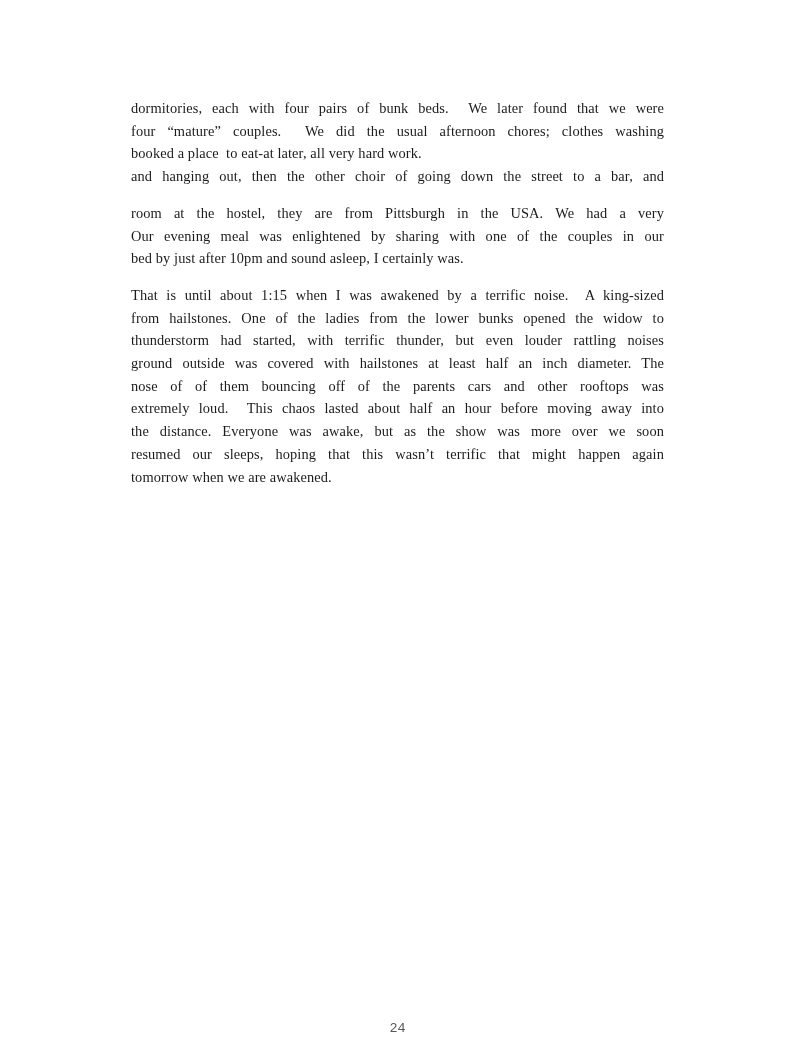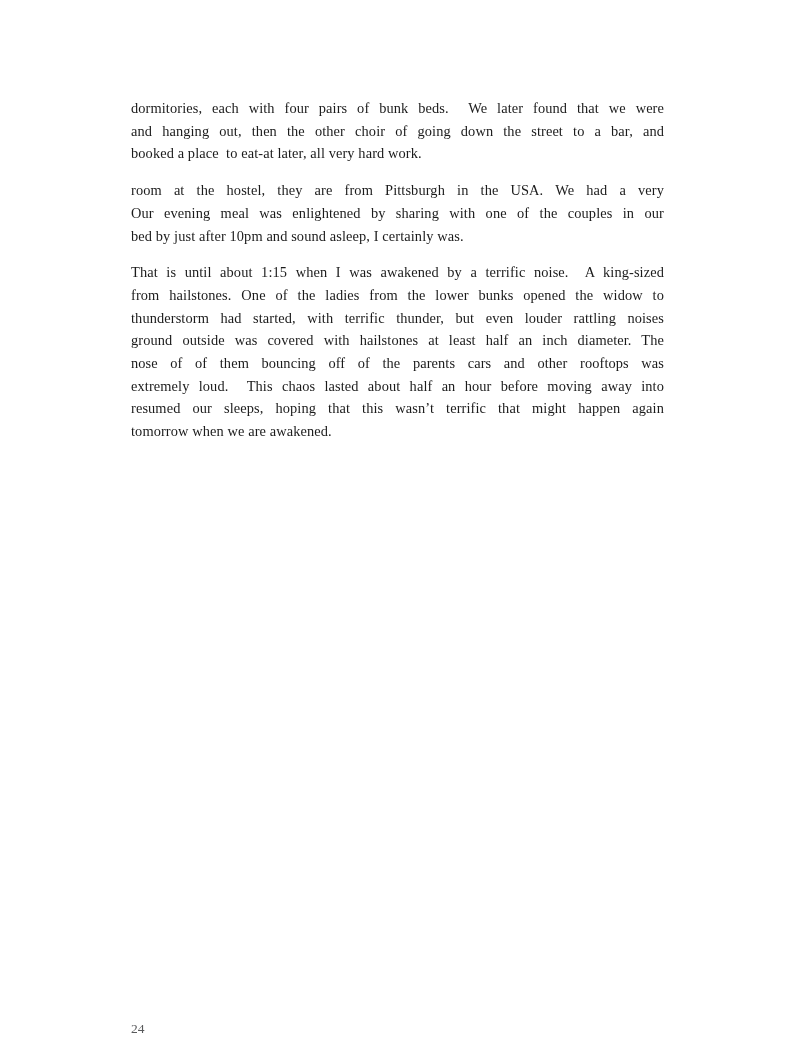--- a/index.html
+++ b/index.html
@@ -36,48 +36,52 @@
     text-align-last: justify;
   }
   .line.final {
     text-align-last: left;
   }
   .footer {
     position: absolute;
     left: 131px;
     top: 1019px;
     width: 533px;
+    text-align: center;
+    font-family: Liberation Mono, monospace;
   }
   .page-number {
     font-size: 13.5px;
     color: var(--pagenum-color);
   }
 </style>
 </head>
 <body>
 
 <div class="page">
   <div class="text-block">
       <div class="paragraph">
         <div class="line">dormitories, each with four pairs of bunk beds.&nbsp; We later found that we were</div>
+        <div class="line">four “mature” couples.&nbsp; We did the usual afternoon chores; clothes washing</div>
+        <div class="line final">booked a place&nbsp; to eat-at later, all very hard work.</div>
         <div class="line">and hanging out, then the other choir of going down the street to a bar, and</div>
-        <div class="line final">booked a place&nbsp; to eat-at later, all very hard work.</div>
       </div>
       <div class="paragraph">
         <div class="line">room at the hostel, they are from Pittsburgh in the USA. We had a very</div>
         <div class="line">Our evening meal was enlightened by sharing with one of the couples in our</div>
         <div class="line final">bed by just after 10pm and sound asleep, I certainly was.</div>
       </div>
       <div class="paragraph">
         <div class="line">That is until about 1:15 when I was awakened by a terrific noise.&nbsp; A king-sized</div>
         <div class="line">from hailstones. One of the ladies from the lower bunks opened the widow to</div>
         <div class="line">thunderstorm had started, with terrific thunder, but even louder rattling noises</div>
         <div class="line">ground outside was covered with hailstones at least half an inch diameter. The</div>
         <div class="line">nose of of them bouncing off of the parents cars and other rooftops was</div>
         <div class="line">extremely loud.&nbsp; This chaos lasted about half an hour before moving away into</div>
+        <div class="line">the distance. Everyone was awake, but as the show was more over we soon</div>
         <div class="line">resumed our sleeps, hoping that this wasn’t terrific that might happen again</div>
         <div class="line final">tomorrow when we are awakened.</div>
       </div>
     </div>
   <div class="footer">
     <span class="page-number">24</span>
   </div>
 </div>
 
 </body></html>

